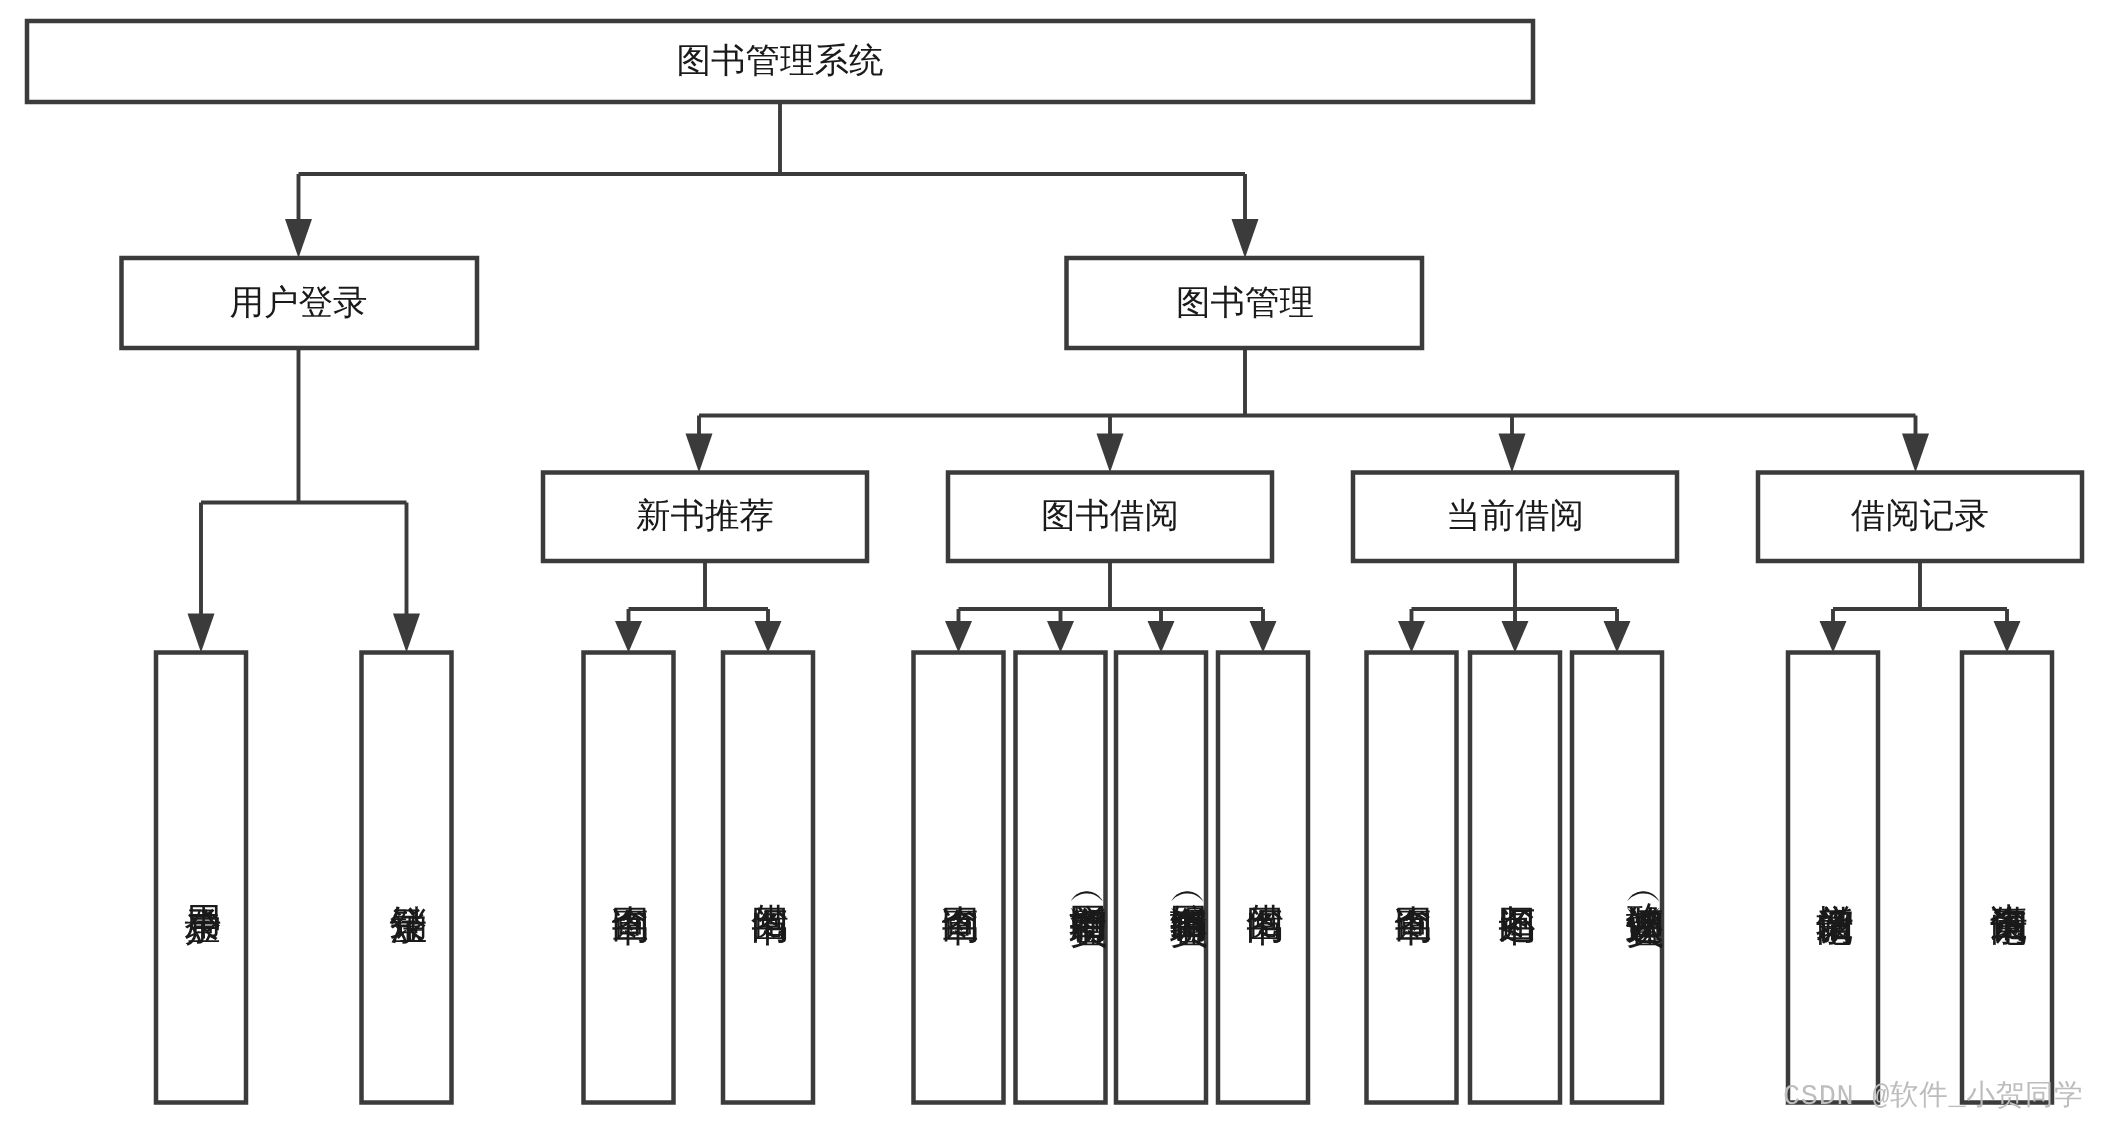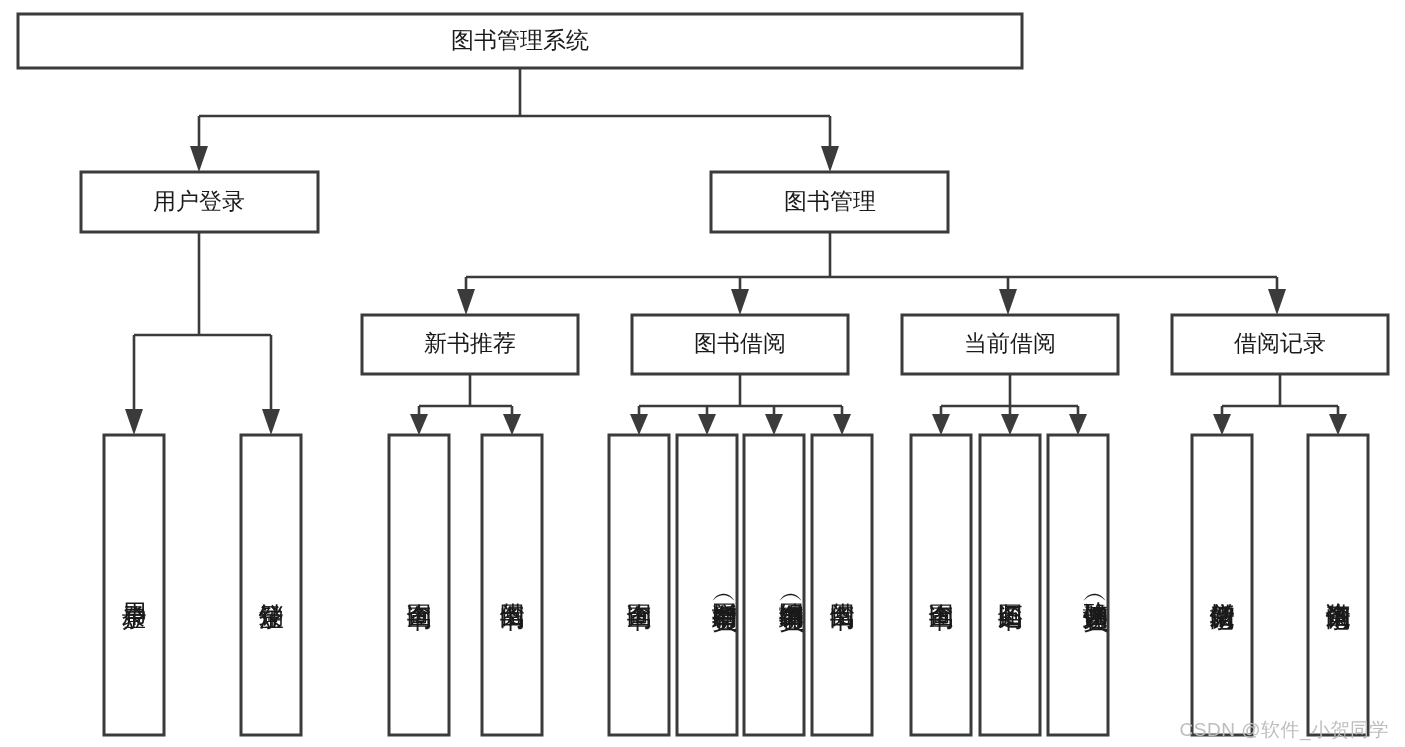--- a/index.html
+++ b/index.html
@@ -61,21 +61,21 @@
     display: flex;
     align-items: center;
     justify-content: center;
     white-space: nowrap;
     pointer-events: none;
   }
   .watermark {
     position: absolute;
     right: 8px;
     bottom: 4px;
-    font-family: Liberation Sans, sans-serif;
+    font-family: Liberation Mono, monospace;
     font-size: 19px;
     color: #bdbdbd;
     white-space: nowrap;
     letter-spacing: 0.5px;
   }
 </style>
 </head>
 <body>
 
 <div id="diagram-root">

